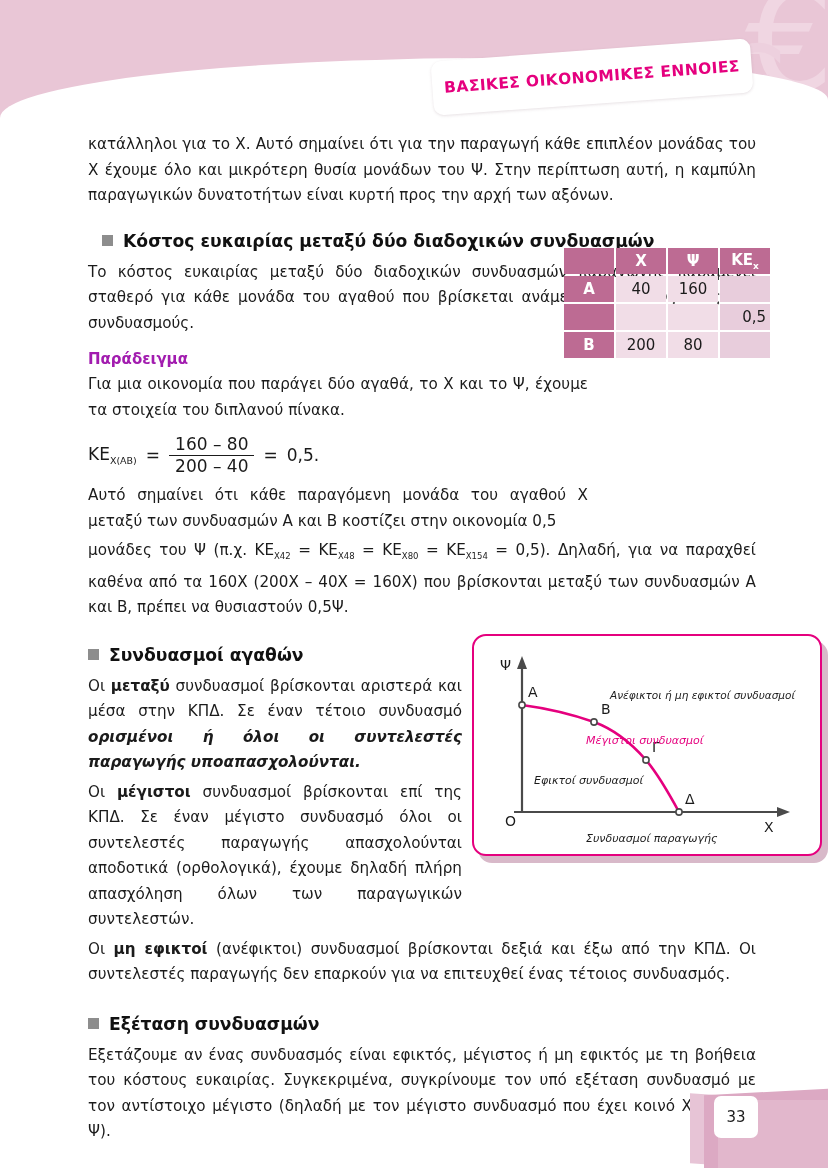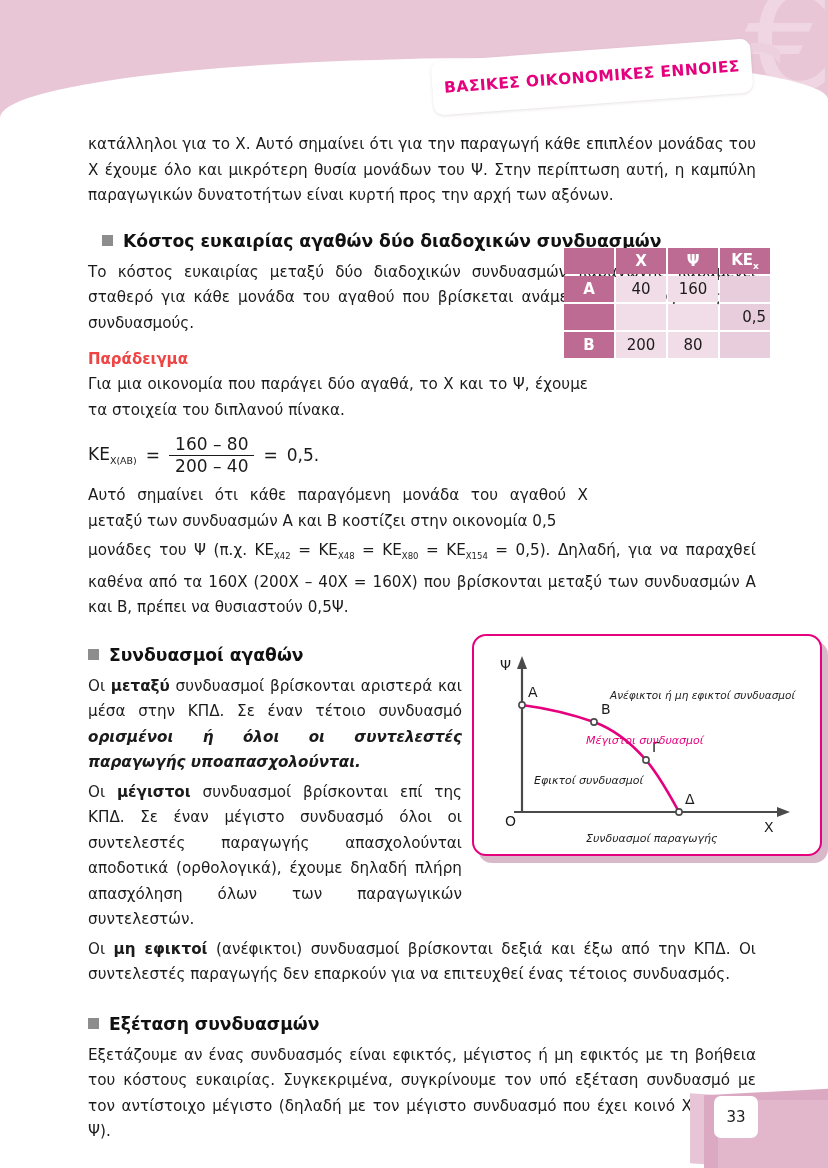--- a/index.html
+++ b/index.html
@@ -100,21 +100,21 @@
     flex: 0 0 auto;
   }
   .section-head .title {
     font-size: 17.2px;
     font-weight: bold;
     color: #111;
   }
   .section-head.indent { margin-left: 14px; }
 
   .example-label {
-    color: #ef4444;
+    color: #a21caf;
     font-size: 15px;
     font-weight: bold;
     margin: 14px 0 4px 0;
   }
 
   
   .data-table {
     position: absolute;
     right: -16px;
     top: 114px;
@@ -318,21 +318,21 @@
           <text id="ann-2" x="60" y="148" font-family="DejaVu Sans, Liberation Sans, sans-serif" font-size="11" font-style="italic" fill="#1b1b1b">Εφικτοί συνδυασμοί</text>
           <text id="ann-3" x="112" y="206" font-family="DejaVu Sans, Liberation Sans, sans-serif" font-size="11" font-style="italic" fill="#1b1b1b">Συνδυασμοί παραγωγής</text>
         </svg>
       </div>
     </div>
 
     <p class="body">κατάλληλοι για το Χ. Αυτό σημαίνει ότι για την παραγωγή κάθε επιπλέον μονάδας του Χ έχουμε όλο και μικρότερη θυσία μονάδων του Ψ. Στην περίπτωση αυτή, η καμπύλη παραγωγικών δυνατοτήτων είναι κυρτή προς την αρχή των αξόνων.</p>
 
     <div class="section-head indent">
       <span class="sq"></span>
-      <span class="title">Κόστος ευκαιρίας αγαθών δύο διαδοχικών συνδυασμών</span>
+      <span class="title">Κόστος ευκαιρίας μεταξύ δύο διαδοχικών συνδυασμών</span>
     </div>
     <p class="body">Το κόστος ευκαιρίας μεταξύ δύο διαδοχικών συνδυασμών παραγωγής παραμένει σταθερό για κάθε μονάδα του αγαθού που βρίσκεται ανάμεσα σε αυτούς τους δύο συνδυασμούς.</p>
 
     <div class="example-label">Παράδειγμα</div>
 
     <p class="body" style="width:500px">Για μια οικονομία που παράγει δύο αγαθά, το Χ και το Ψ, έχουμε τα στοιχεία του διπλανού πίνακα.</p>
 
     <div class="formula-row">
       <span class="kesub"><span>KE</span><sub>Χ(ΑΒ)</sub></span>
       <span>=</span>

